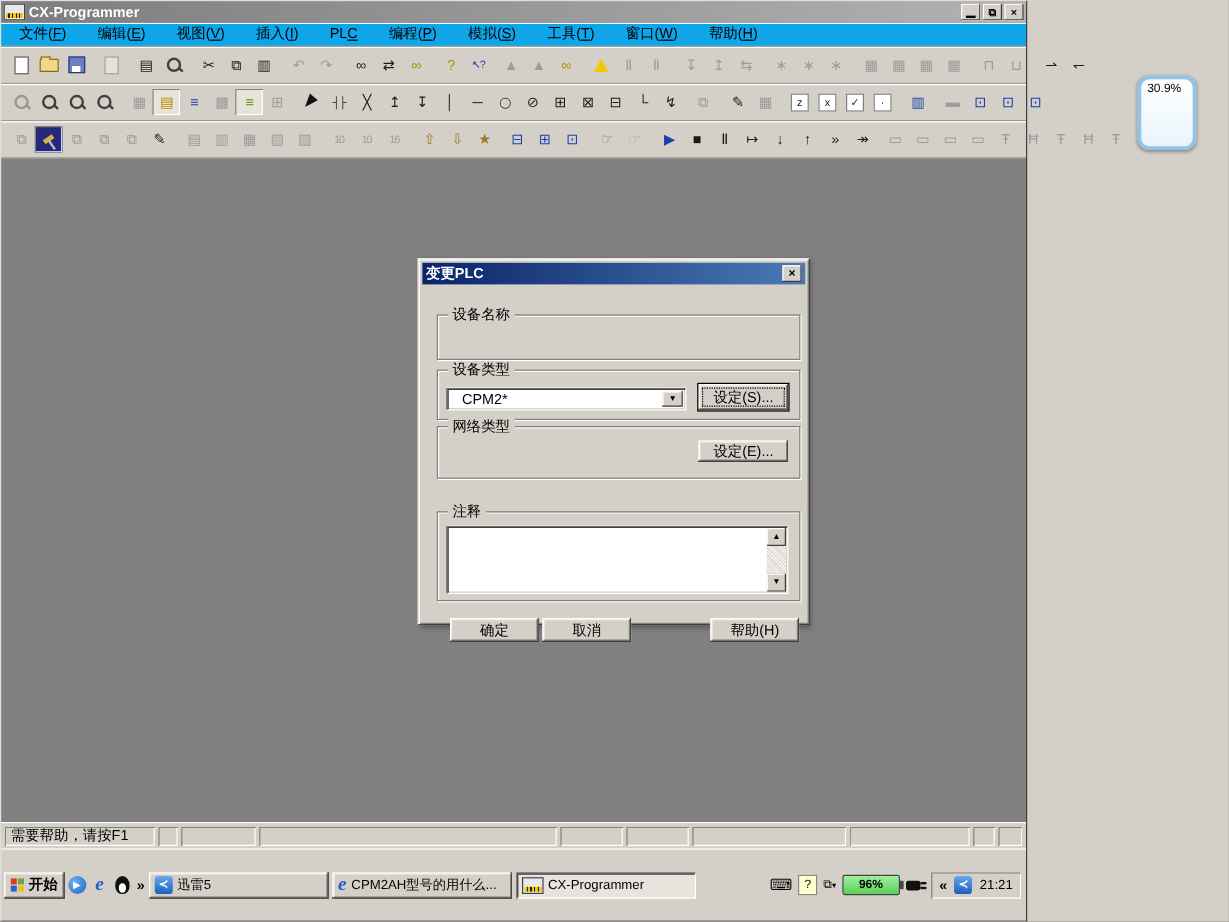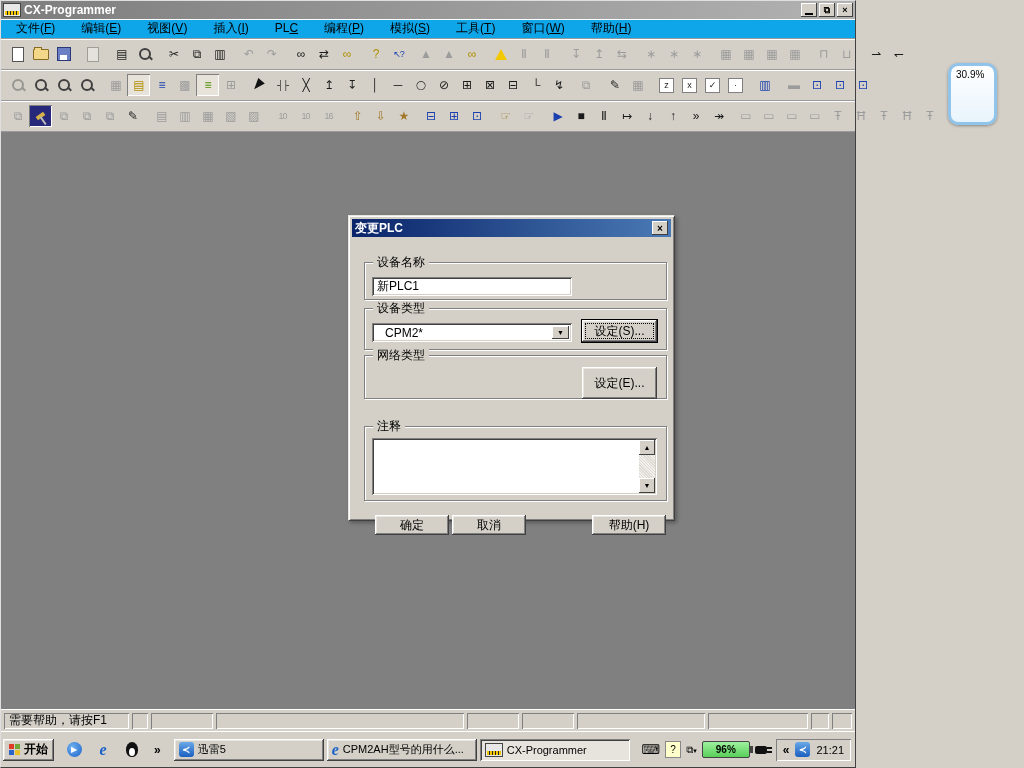--- a/index.html
+++ b/index.html
@@ -64,21 +64,21 @@
   
   .workspace{flex:1;background:#808080;position:relative}
   
   .statusbar{height:22px;background:#d4d0c8;display:flex;align-items:center;gap:3px;
              padding:2px 3px;flex:0 0 22px;box-sizing:border-box;border-top:1px solid #fff}
   .spanel{height:16px;box-shadow:inset 1px 1px 0 #808080,inset -1px -1px 0 #fff;
           display:flex;align-items:center;padding:0 5px;white-space:nowrap;box-sizing:border-box}
   .sgrow{flex:1}
   
   .taskbar{height:28px;background:#d4d0c8;border-top:1px solid #fff;display:flex;
-           align-items:center;gap:11px;padding:4px 2px;flex:0 0 27px}
+           align-items:center;gap:1px;padding:16px 2px;flex:0 0 27px}
   .start{height:22px;display:flex;align-items:center;gap:4px;padding:0 6px;font-weight:bold}
   .flag{width:11px;height:11px;display:grid;grid-template-columns:5px 5px;grid-template-rows:5px 5px;gap:1px}
   .flag i{display:block}
   .qicon{width:18px;height:18px;display:flex;align-items:center;justify-content:center}
   .k-wmp{width:15px;height:15px;border-radius:50%;background:radial-gradient(circle at 35% 35%,#6fb1f0,#1b62c8);
          color:#fff;font-size:8px;display:flex;align-items:center;justify-content:center}
   .k-ie{color:#1b62c8;font-family:"Liberation Serif","DejaVu Serif",serif;font-weight:bold;
         font-style:italic;font-size:16px;line-height:1}
   .k-qq{width:12px;height:15px;background:#111;border-radius:50% 50% 45% 45%;position:relative}
   .k-qq:after{content:"";position:absolute;left:3px;top:6px;width:6px;height:8px;background:#fff;border-radius:50%}
@@ -613,40 +613,37 @@
 <div class="dialog">
   <div class="dtitle">
     <span>变更PLC</span>
     <span class="dclose raised-thin">×</span>
   </div>
   <div class="dbody">
 
     <div class="grp" style="top:25px;height:38px">
       <span class="lbl">设备名称</span>
     </div>
-    <div class="field sunken-f" style="left:20px;top:40px;width:200px">
-      <span>新PLC1</span>
-    </div>
 
     <div class="grp" style="top:71px;height:42px">
       <span class="lbl">设备类型</span>
     </div>
     <div class="field combo sunken-f" style="left:20px;top:86px;width:200px">
       <span class="val">CPM2*</span>
       <span class="drop raised-thin">▼</span>
     </div>
     <div class="btn raised btn-default" style="left:230px;top:83px;width:75px;height:22px">
       <span class="focusdots"></span>
       <span>设定(S)...</span>
     </div>
 
     <div class="grp" style="top:118px;height:44px">
       <span class="lbl">网络类型</span>
     </div>
-    <div class="btn raised" style="left:230px;top:130px;width:75px;height:32px">
+    <div class="btn raised" style="left:230px;top:130px;width:75px;height:18px">
       <span>设定(E)...</span>
     </div>
 
     <div class="grp" style="top:189px;height:75px">
       <span class="lbl">注释</span>
     </div>
     <div class="tarea sunken-f" style="left:20px;top:201px;width:285px;height:57px">
       <span class="tatext"></span>
       <span class="vsb">
         <span class="varr raised-thin">▲</span>

